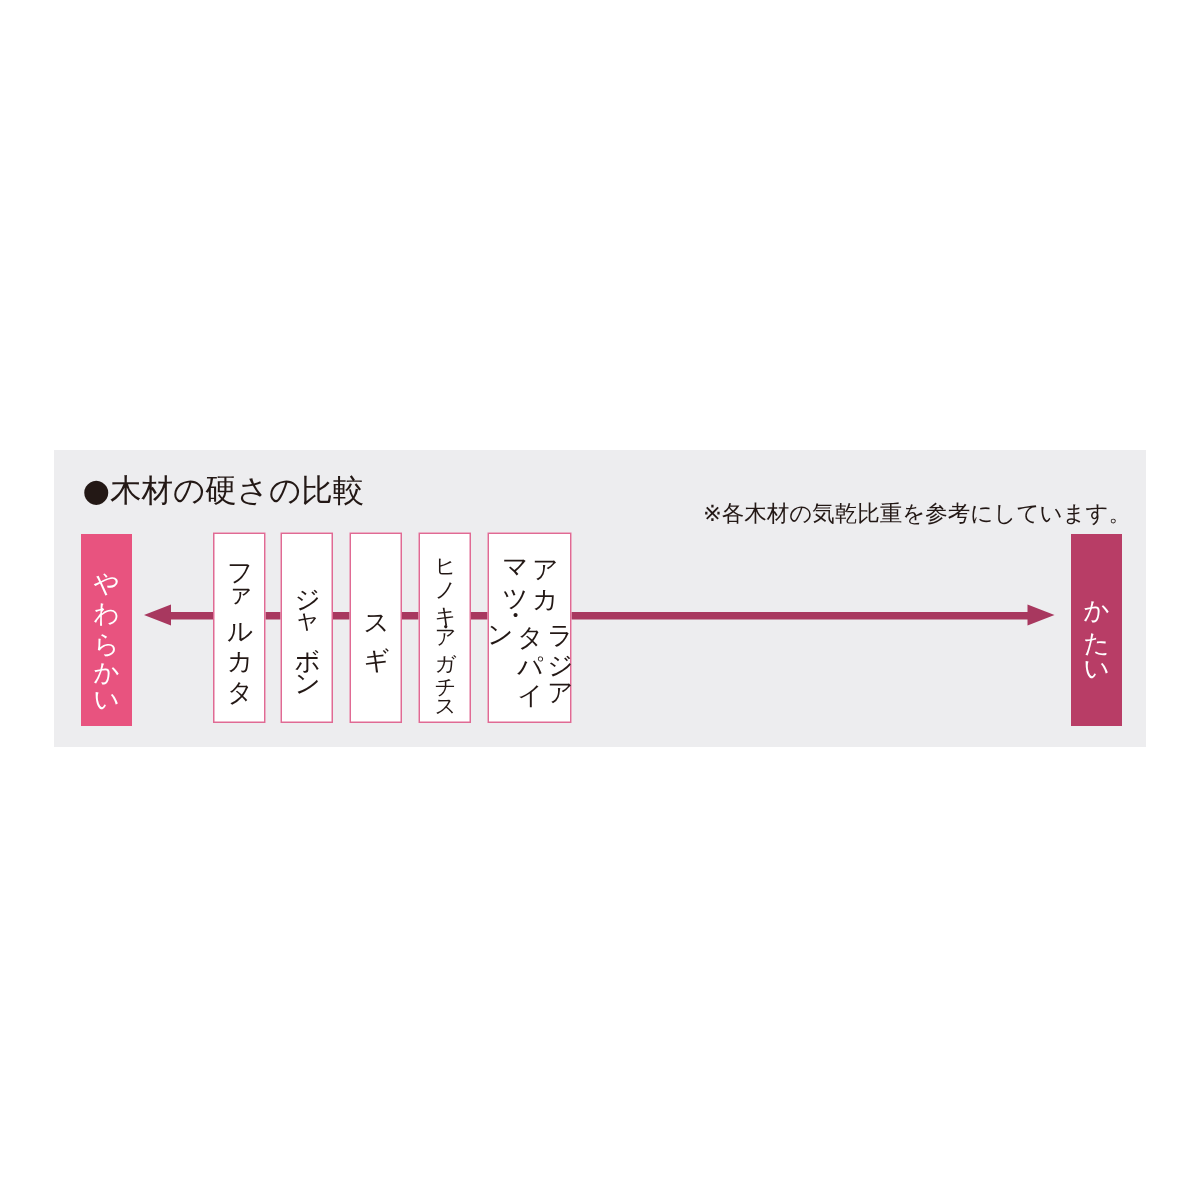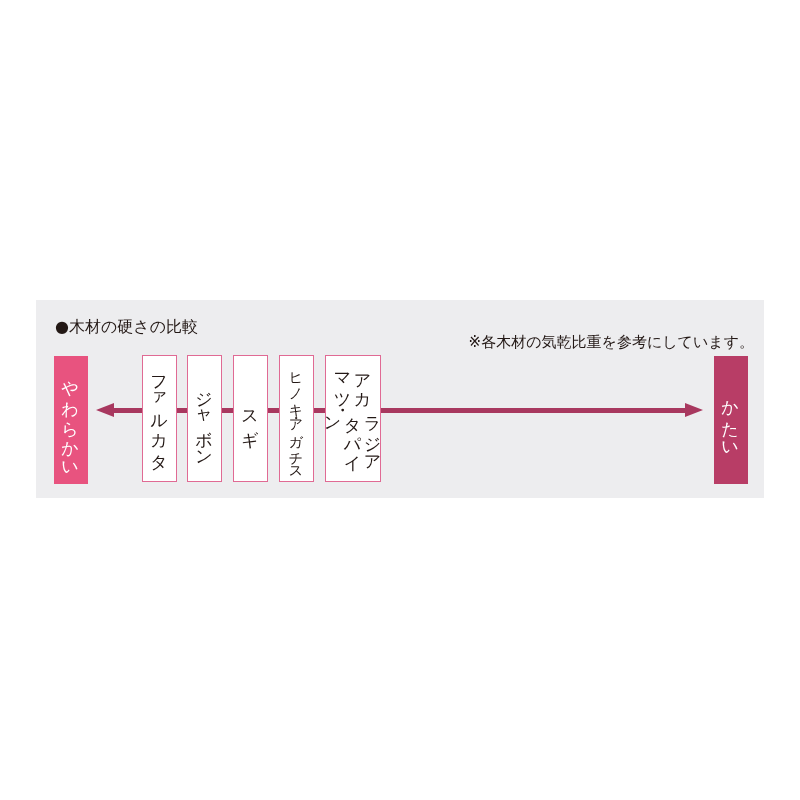--- a/index.html
+++ b/index.html
@@ -1,19 +1,19 @@
 <!DOCTYPE html>
 <html><head>
 <meta charset="utf-8">
 <style>
   html, body { margin:0; padding:0; }
   body { width:800px; height:800px; background:#ffffff; position:relative; overflow:hidden;
          font-family:"DejaVu Sans", "Liberation Sans", sans-serif; }
   .panel { position:absolute; left:36px; top:300px; width:728px; height:198px; background:#ededef; }
-  .title { position:absolute; left:55px; top:313px; font-size:16px; color:#231815; letter-spacing:0px; white-space:nowrap; line-height:28px; }
+  .title { position:absolute; left:55px; top:313px; font-size:21px; color:#231815; letter-spacing:0px; white-space:nowrap; line-height:28px; }
   .note { position:absolute; right:46px; top:331px; font-size:15px; color:#231815; white-space:nowrap; line-height:22px; }
   .endbox { position:absolute; top:356px; height:128px; width:34px; color:#ffffff;
             writing-mode:vertical-rl; text-orientation:upright; display:flex; align-items:center; justify-content:center;
             font-size:17px; letter-spacing:1px; }
   .soft { left:54px; background:#e8537f; }
   .hard { left:714px; background:#b83d66; }
   .arrow-line { position:absolute; left:108px; top:408px; width:584px; height:5px; background:#a8385f; }
   .arrow-head-l { position:absolute; left:96px; top:403px; width:0; height:0;
                   border-top:7.5px solid transparent; border-bottom:7.5px solid transparent; border-right:18px solid #a8385f; }
   .arrow-head-r { position:absolute; left:685px; top:403px; width:0; height:0;

